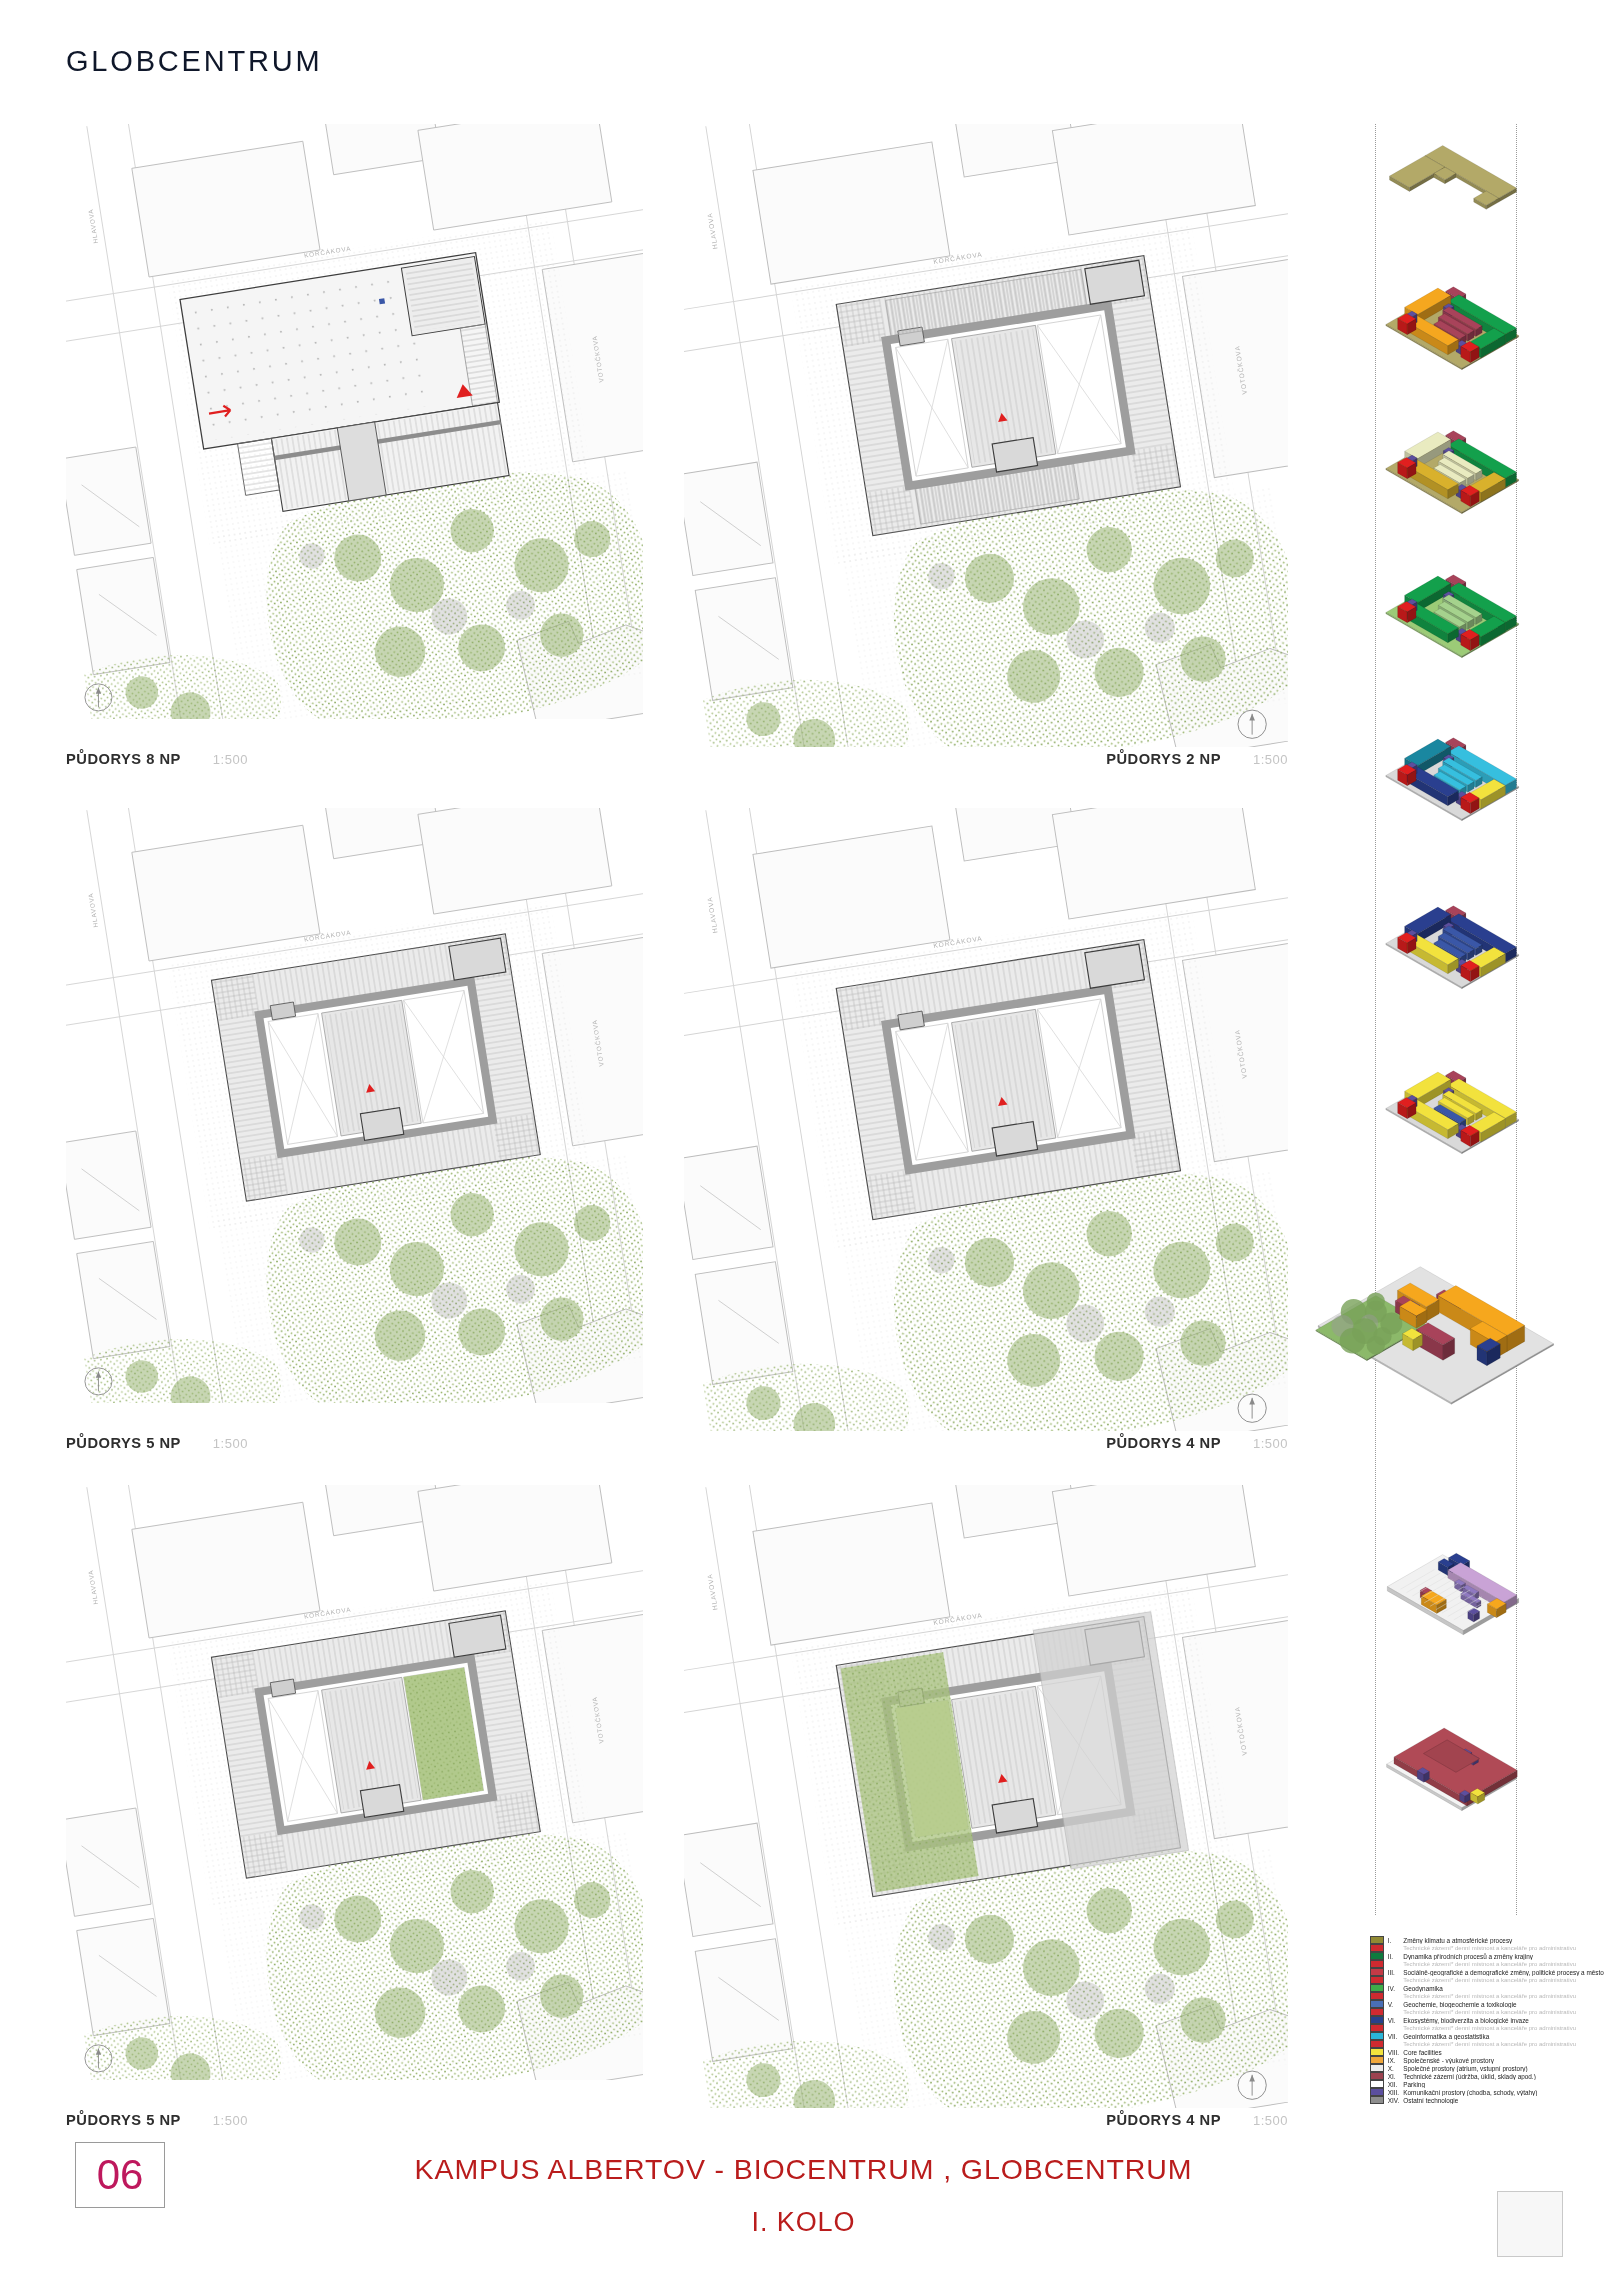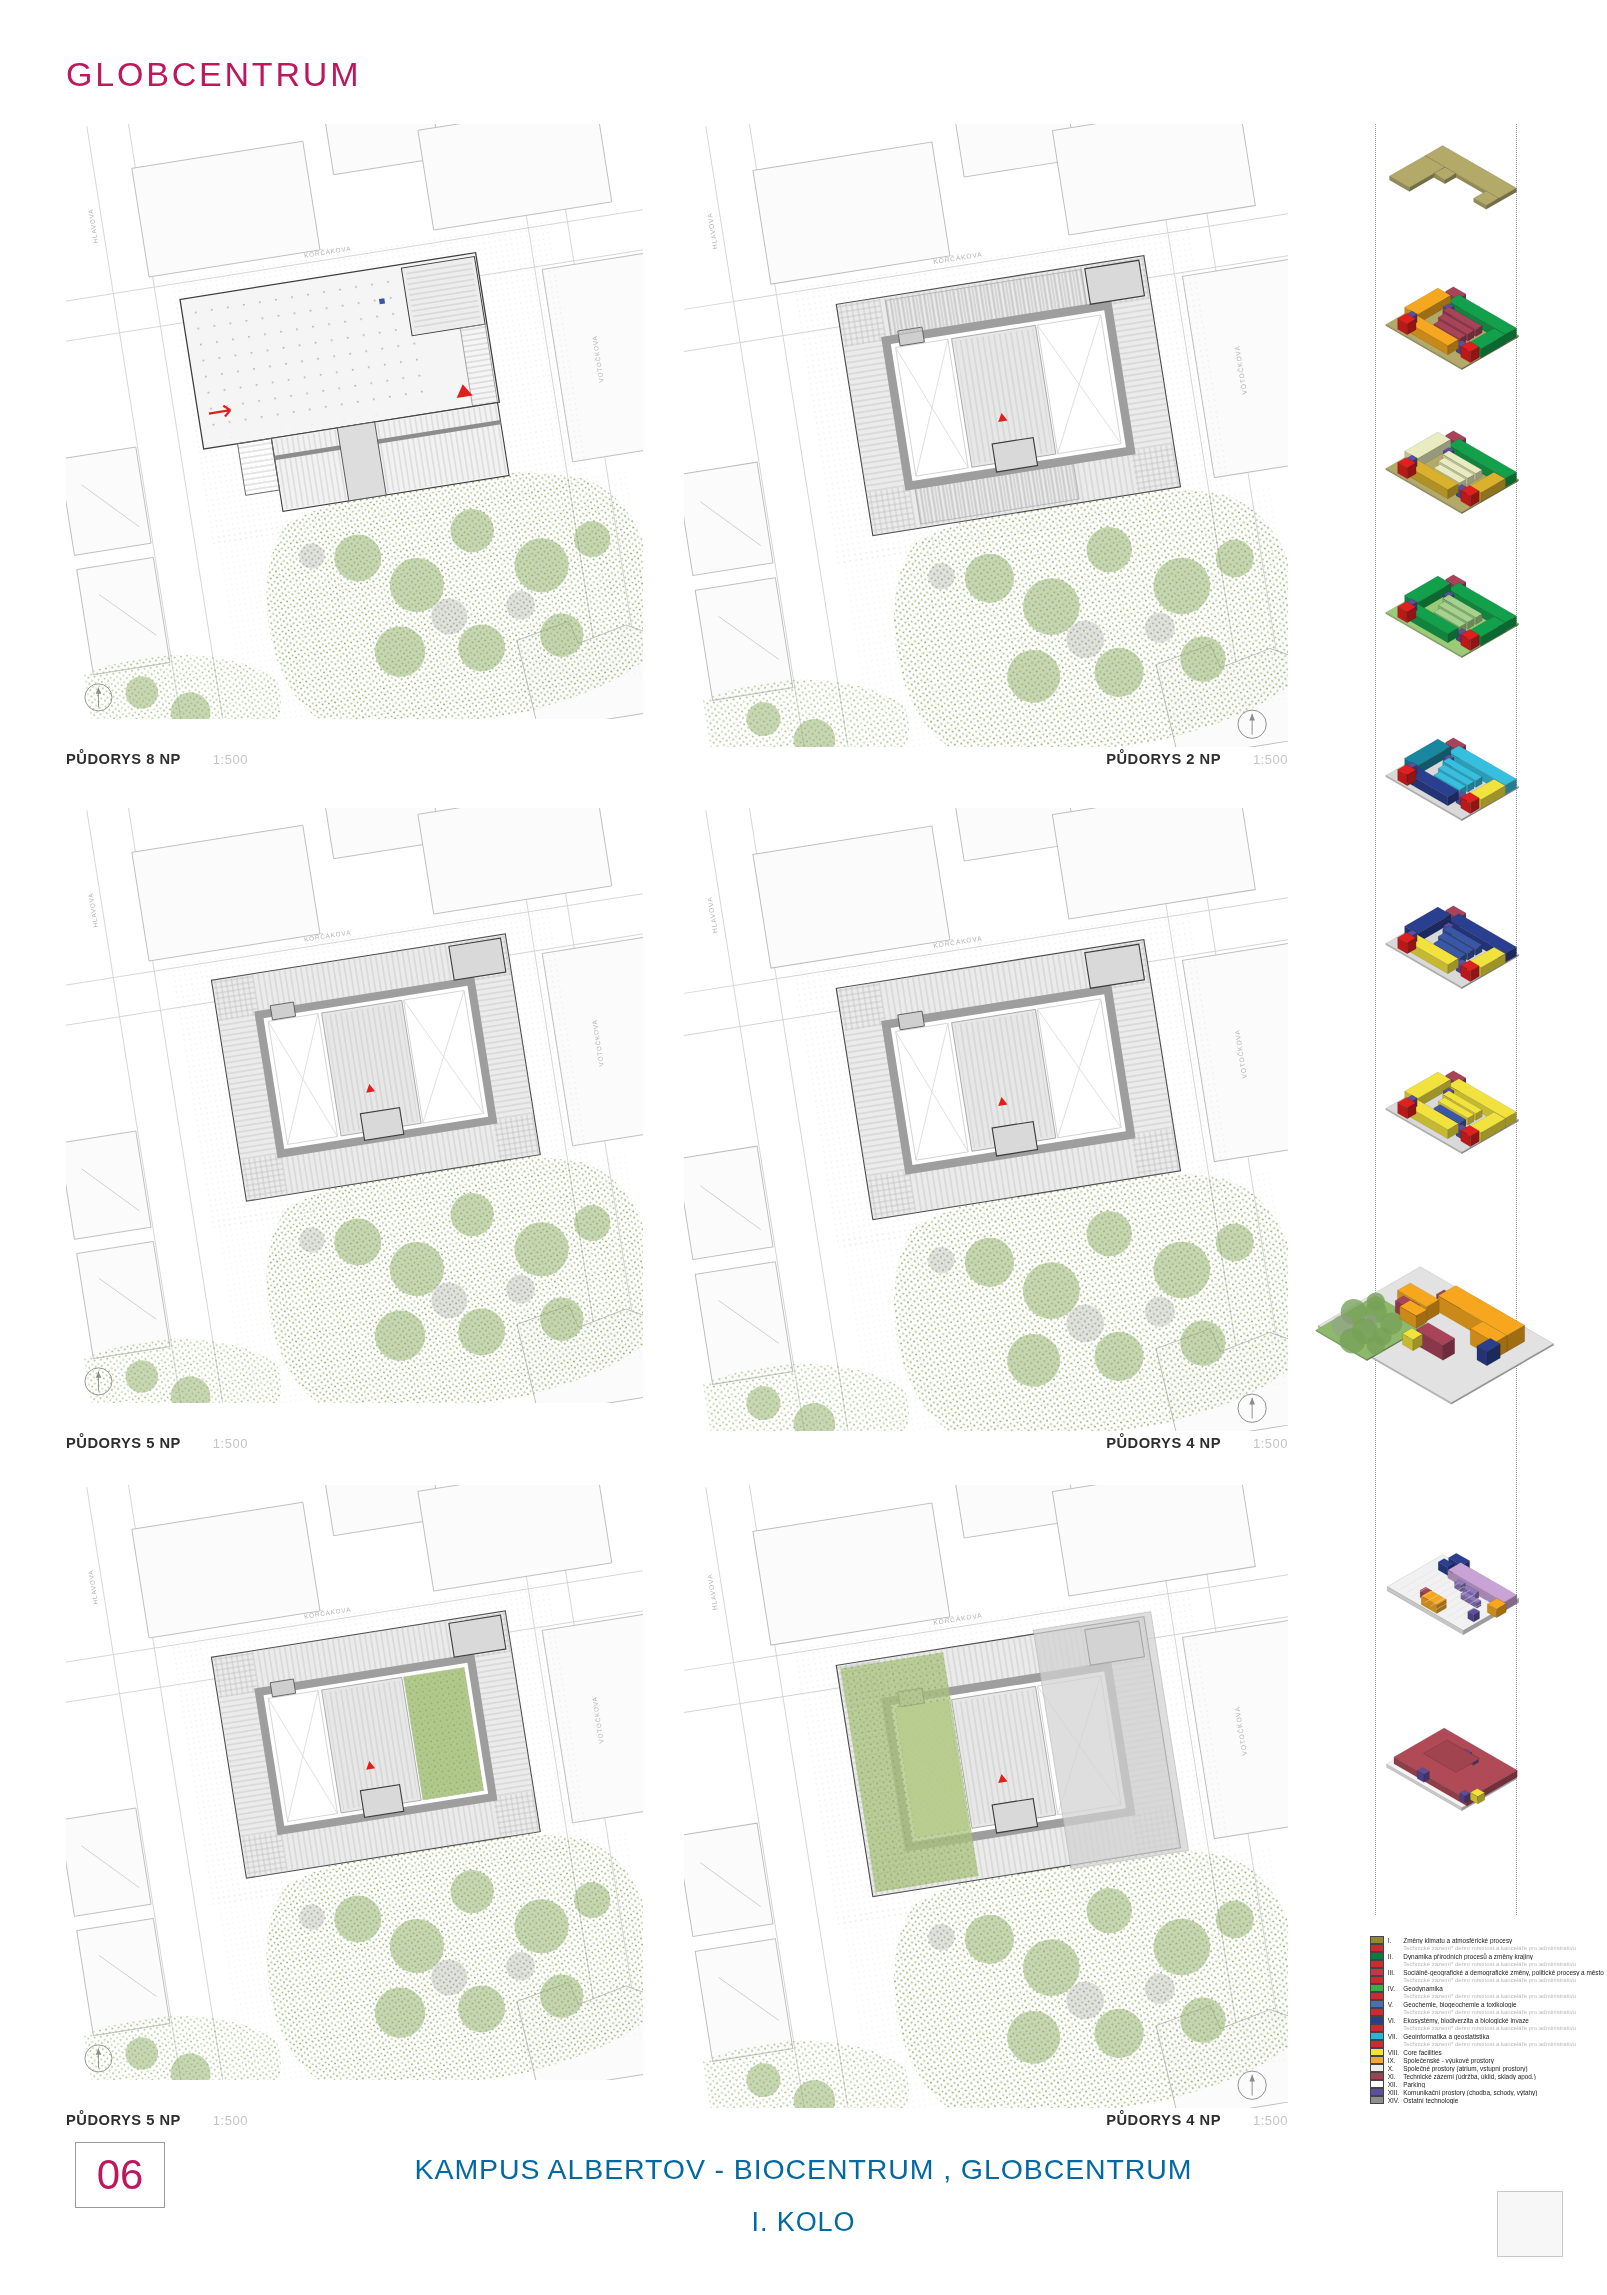--- a/index.html
+++ b/index.html
@@ -1,37 +1,37 @@
 <!DOCTYPE html>
 <html style="font-size:14.7px"><head>
 <meta charset="utf-8">
 <style>
   html,body{margin:0;padding:0;background:#ffffff;}
   .board{position:relative;width:1607px;height:2296px;background:#ffffff;overflow:hidden;
          font-family:"Liberation Sans","DejaVu Sans",sans-serif;}
-  .page-title{position:absolute;left:66px;top:55px;font-size:34px;color:#be185d;
+  .page-title{position:absolute;left:66px;top:45px;font-size:29px;color:#0f172a;
               letter-spacing:2.8px;font-weight:400;}
   .plan{position:absolute;}
   .plan-svg{display:block;width:100%;height:auto;}
   .plan-label{position:absolute;bottom:0;width:100%;font-size:14.7px;color:#2e2e2e;
               font-weight:700;letter-spacing:0.5px;white-space:nowrap;}
   .plan-label.right{text-align:right;}
   .plan-scale{color:#c4c4c4;font-weight:400;margin-left:32px;font-size:13px;}
   .axon-guide{position:absolute;top:124px;height:1791px;width:0;border-left:0.9px dotted #9a9a9a;}
   .axon{position:absolute;}
   .legend{position:absolute;left:1370px;top:1936px;width:235px;}
   .legend-row{display:flex;align-items:center;height:8px;overflow:hidden;white-space:nowrap;}
   .legend-chip{width:12px;height:5.5px;border:0.9px solid #444;flex:0 0 12px;margin-right:3.7px;}
   .legend-num{width:15.6px;flex:0 0 15.6px;font-size:6.4px;color:#1a1a1a;}
   .legend-text{font-size:6.4px;color:#1a1a1a;}
   .legend-row.sub .legend-text{color:#b9b9b9;font-size:6px;}
   .page-number-box{position:absolute;left:75px;top:2142px;width:88px;height:64px;
                    border:0.9px solid #9a9a9a;display:flex;align-items:center;justify-content:center;}
   .page-number{font-size:42px;color:#be185d;font-weight:400;}
-  .footer{position:absolute;left:0;top:2153px;width:1607px;text-align:center;color:#0369a1;}
+  .footer{position:absolute;left:0;top:2153px;width:1607px;text-align:center;color:#b91c1c;}
   .footer-title{font-size:28.5px;letter-spacing:0.9px;font-stretch:condensed;}
   .footer-subtitle{font-size:27px;letter-spacing:0.9px;margin-top:21px;font-stretch:condensed;}
   .corner-box{position:absolute;left:1497px;top:2191px;width:64px;height:64px;
               border:0.9px solid #c9c9c9;background:#f7f7f7;}
 </style>
 </head>
 <body>
 
 <div class="board">
   <div class="page-title">GLOBCENTRUM</div>

